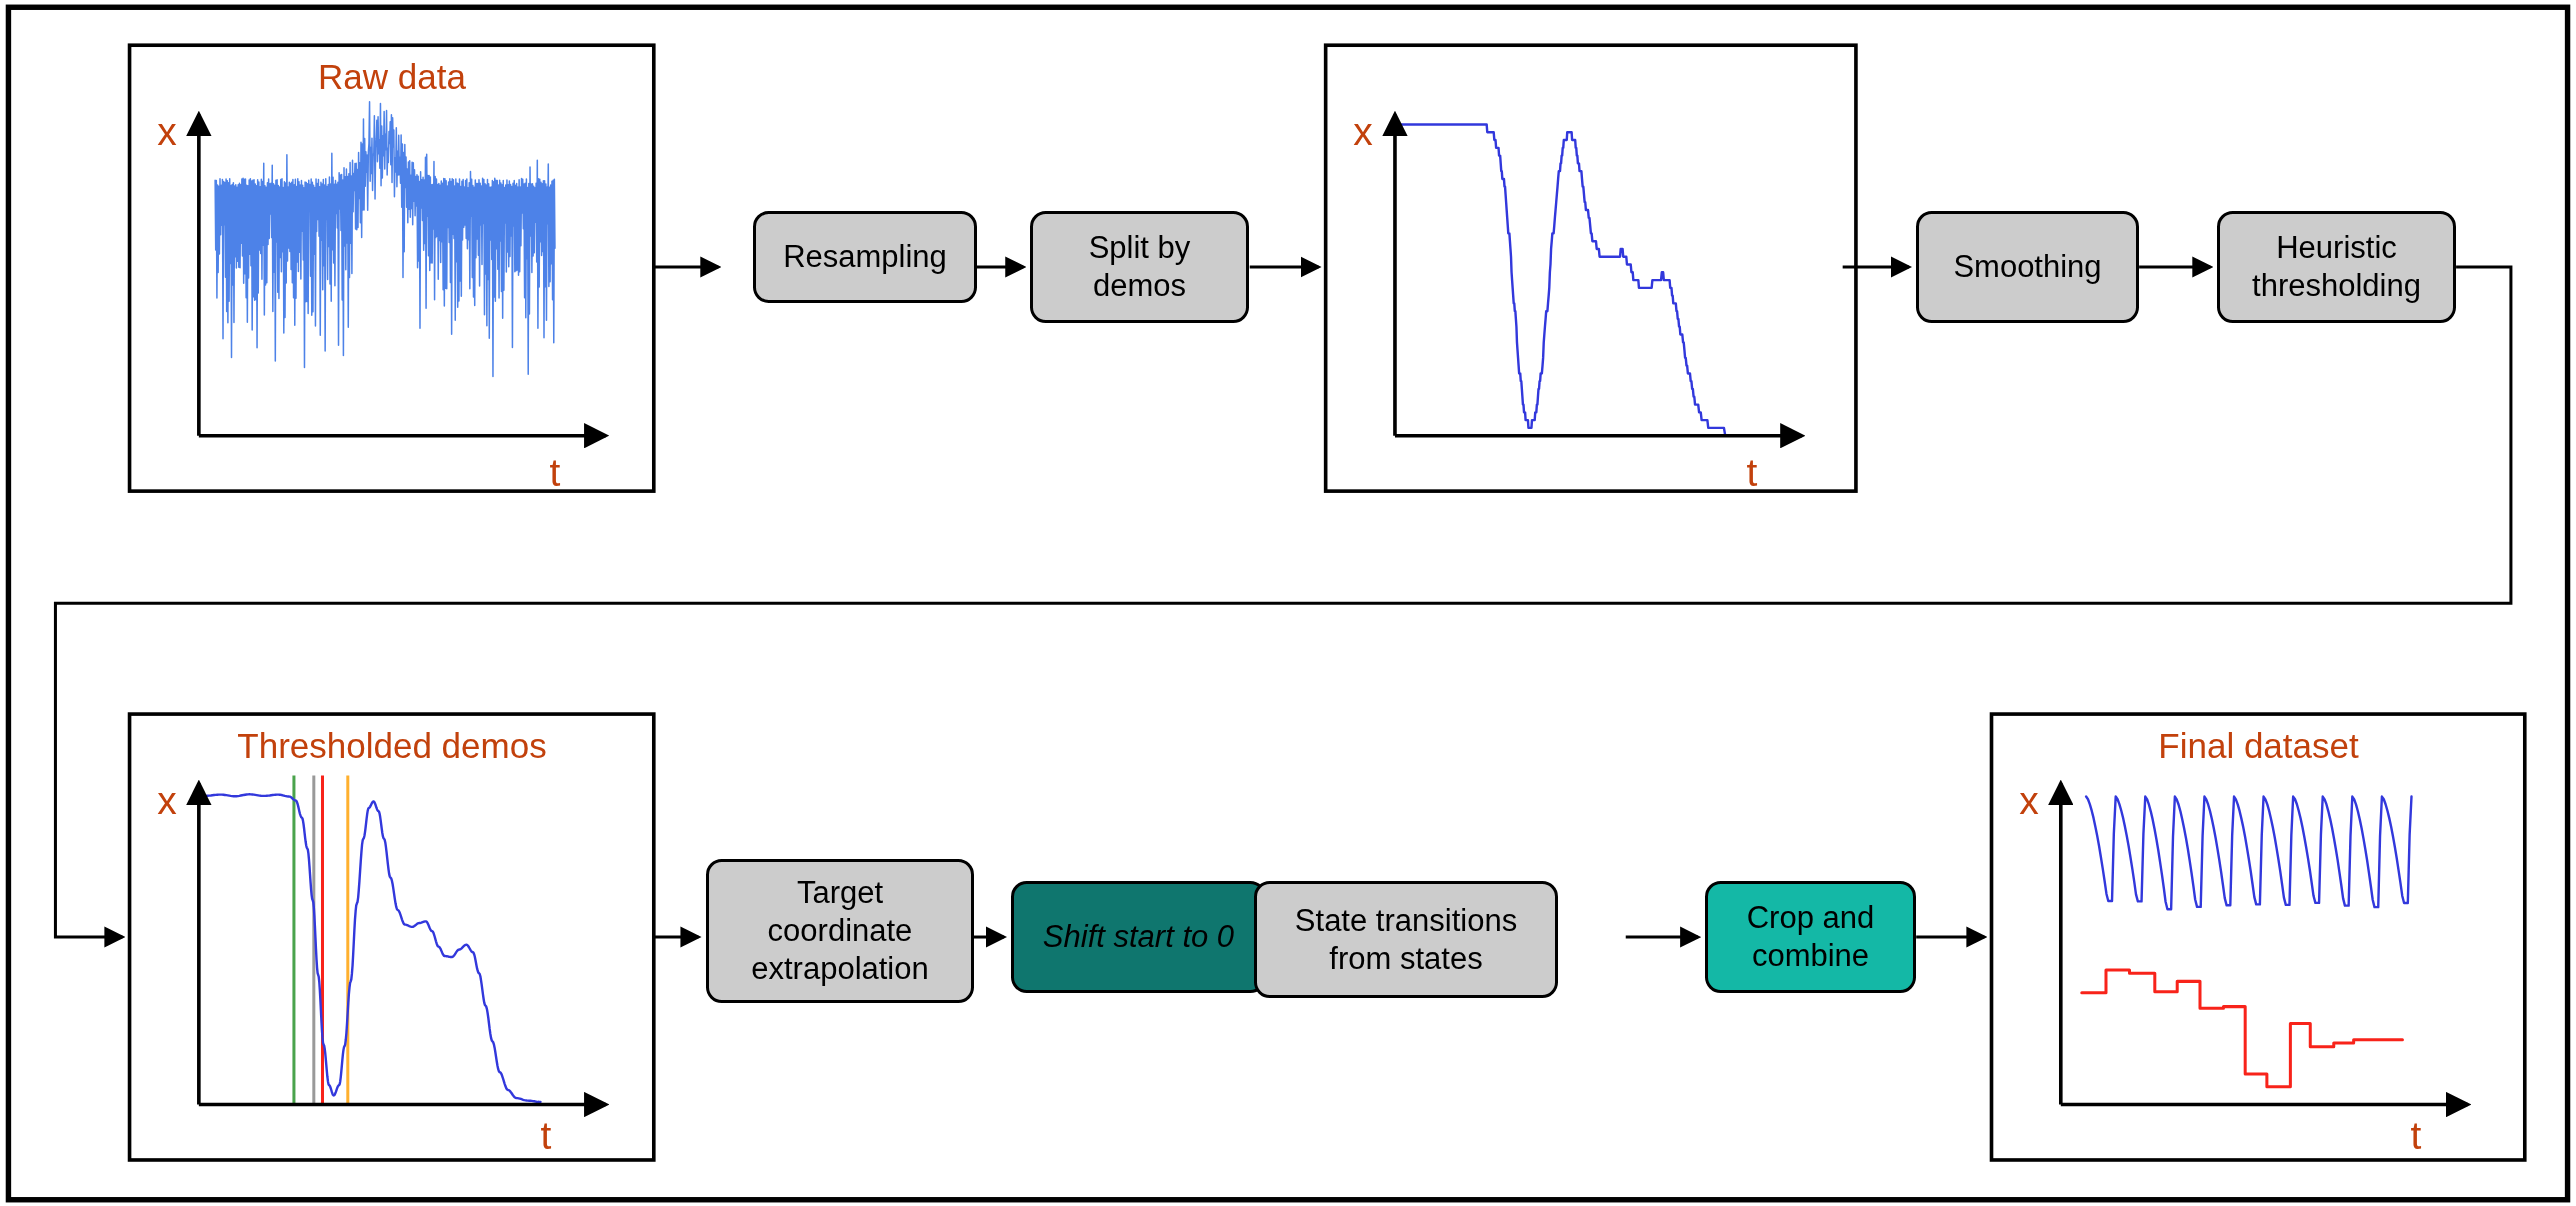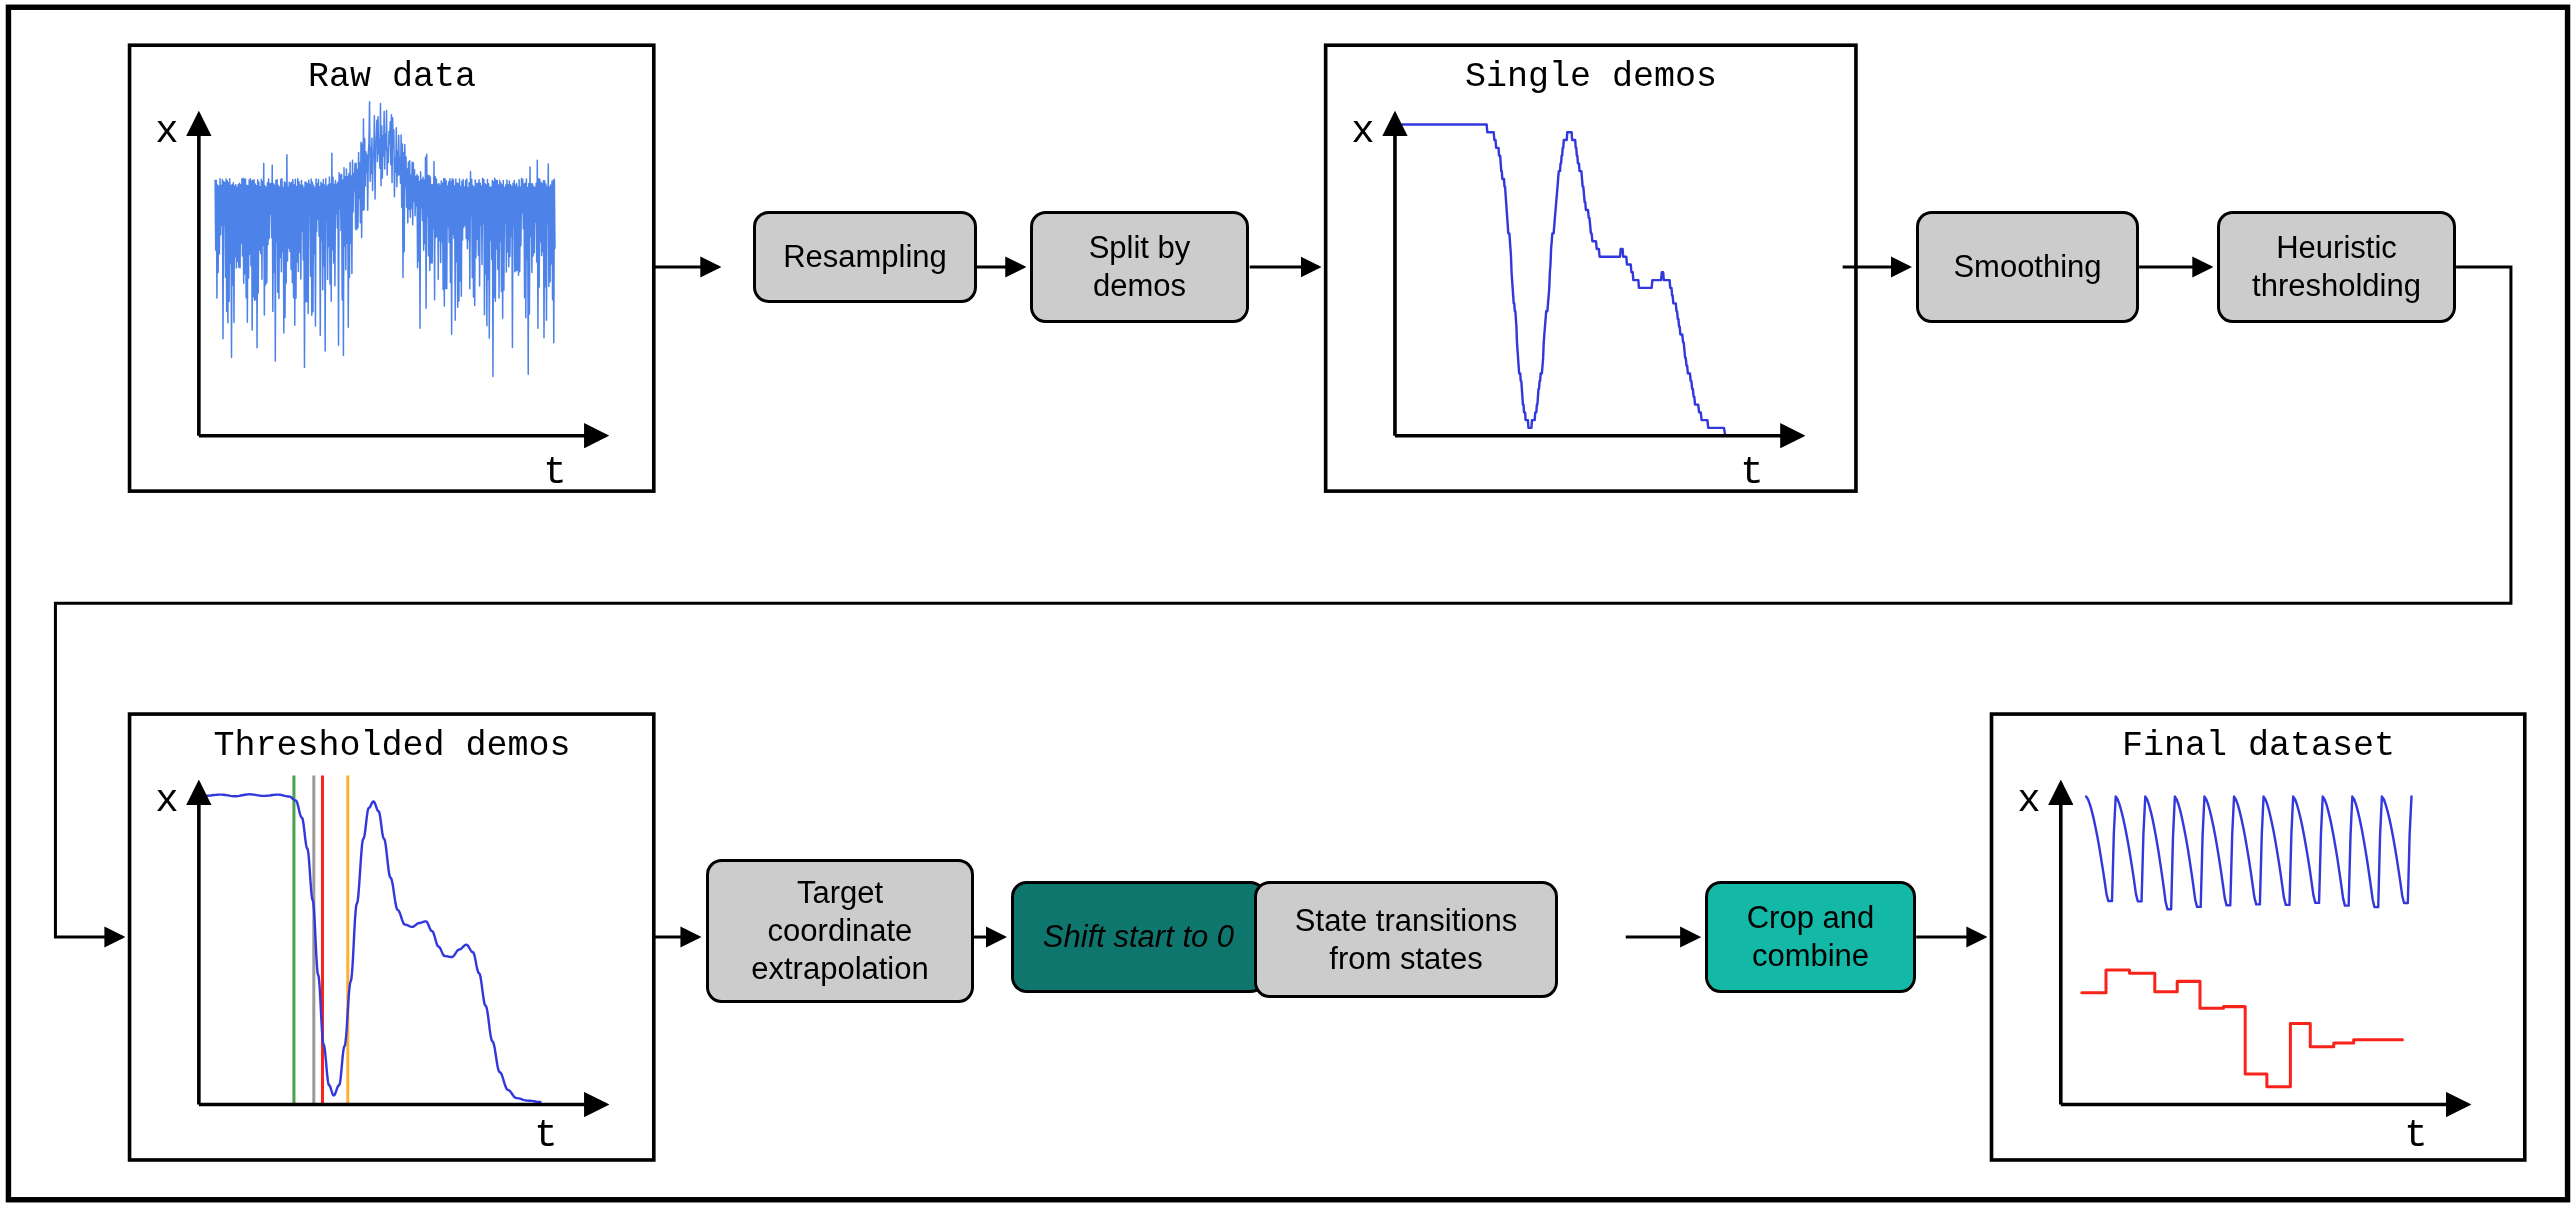--- a/index.html
+++ b/index.html
@@ -1,20 +1,20 @@
 <!DOCTYPE html>
 <html style="font-size:9.6px"><head>
 <meta charset="utf-8">
 <style>
   html,body{margin:0;padding:0;background:#ffffff;}
   #canvas{position:relative;width:2576px;height:1207px;background:#ffffff;overflow:hidden;
           font-family:"Liberation Sans", sans-serif;}
   #diagram-svg{position:absolute;left:0;top:0;}
   .txt{position:absolute;display:flex;align-items:center;justify-content:center;
-       text-align:center;color:#000000;font-family:Liberation Mono, monospace;}
+       text-align:center;color:#c2410c;}
   .ptitle{font-size:35px;}
   .alabel{font-size:39px;}
   .step{position:absolute;display:flex;align-items:center;justify-content:center;
         text-align:center;white-space:pre-line;font-size:31px;line-height:1.22;color:#000;
         background:#cccccc;border:3px solid #000;border-radius:15.7px;box-sizing:border-box;}
 </style>
 </head>
 <body>
 
 <div id="canvas">
@@ -72,21 +72,20 @@
     <polyline points="4076,443 4167,443 4167,1001 92,1001 92,1555 203,1555" fill="none" stroke="#000" stroke-width="5" marker-end="url(#arrow)"></polyline>
 
     <line x1="1085" y1="1555" x2="1159" y2="1555" stroke="#000" stroke-width="5" marker-end="url(#arrow)"></line>
     <line x1="1615" y1="1555" x2="1666" y2="1555" stroke="#000" stroke-width="5" marker-end="url(#arrow)"></line>
     <line x1="2102" y1="1555" x2="2182" y2="1555" stroke="#000" stroke-width="5" marker-end="url(#arrow)"></line>
     <line x1="2698" y1="1555" x2="2818" y2="1555" stroke="#000" stroke-width="5" marker-end="url(#arrow)"></line>
     <line x1="3180" y1="1555" x2="3293" y2="1555" stroke="#000" stroke-width="5" marker-end="url(#arrow)"></line>
   </svg>
 
   <div class="txt ptitle" style="left:130px;top:55px;width:524px;height:43px;">Raw data</div>
-  <div class="txt ptitle" style="left:1326px;top:55px;width:530px;height:43px;">Single demos</div>
   <div class="txt ptitle" style="left:1992px;top:724px;width:533px;height:43px;">Final dataset</div>
   <div class="txt ptitle" style="left:130px;top:724px;width:524px;height:43px;">Thresholded demos</div>
 
   <div class="txt alabel" style="left:140px;top:105px;width:54px;height:54px;">x</div>
   <div class="txt alabel" style="left:519px;top:447px;width:72px;height:51px;">t</div>
 
   <div class="txt alabel" style="left:1336px;top:105px;width:54px;height:54px;">x</div>
   <div class="txt alabel" style="left:1716px;top:447px;width:72px;height:51px;">t</div>
 
   <div class="txt alabel" style="left:140px;top:774px;width:54px;height:54px;">x</div>

